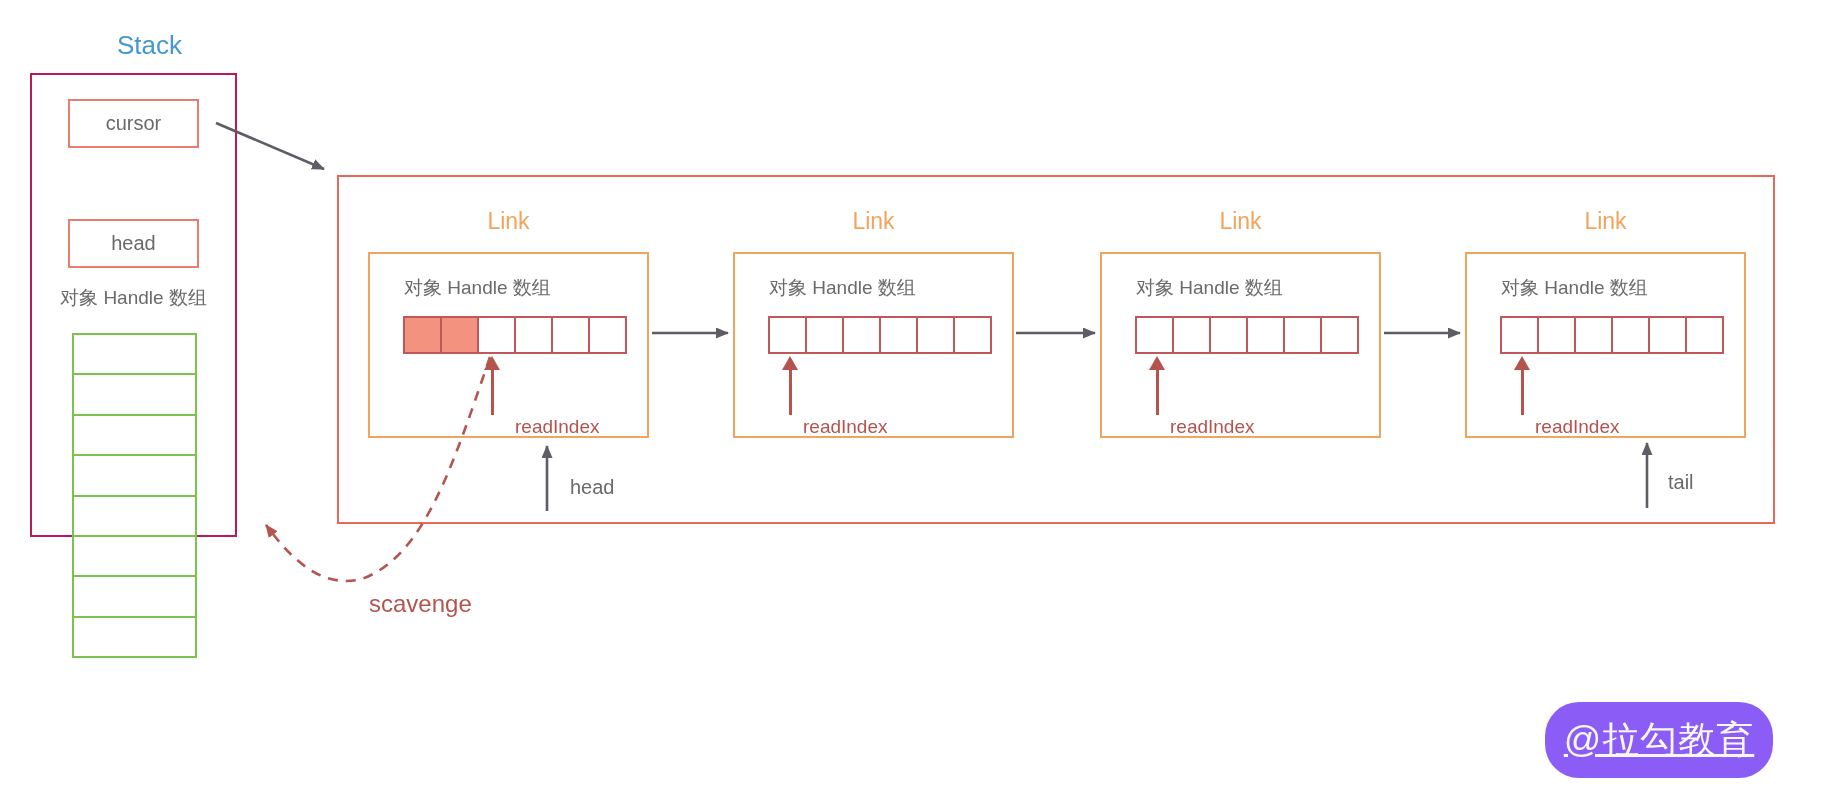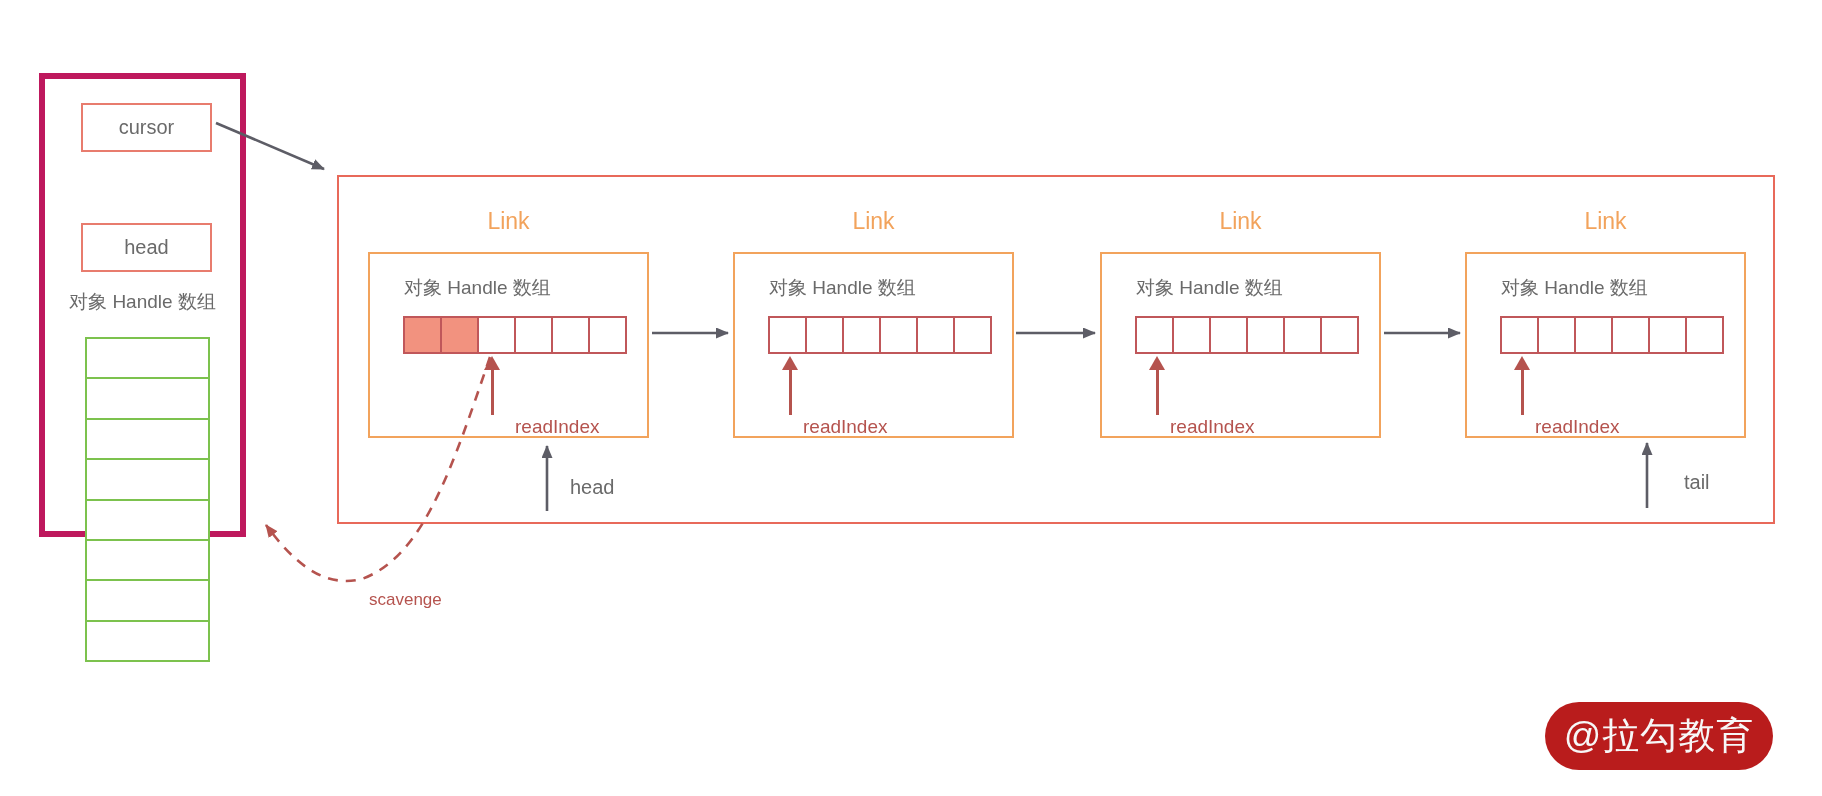--- a/index.html
+++ b/index.html
@@ -8,22 +8,22 @@
   .canvas {
     position:relative; width:1822px; height:796px; background:#ffffff;
     overflow:hidden; color:#6a6a6a;
   }
   
   .stack-title {
     position:absolute; left:46px; top:30px; width:207px;
     text-align:center; font-size:26px; color:#4398d0; font-weight:500;
   }
   .stack-box {
-    position:absolute; left:39px; top:73px; width:207px; height:464px;
-    border:6px solid #be185d; background:#ffffff;
+    position:absolute; left:30px; top:73px; width:207px; height:464px;
+    border:2px solid #be185d; background:#ffffff;
   }
   .sfield {
     position:absolute; left:36px; width:131px; height:49px;
     border:2px solid #e87c6e; color:#6a6a6a; font-size:20px;
     display:flex; align-items:center; justify-content:center; background:#fff;
   }
   .sfield.f0 { top:24px; }
   .sfield.f1 { top:84px; }
   .sfield.f2 { top:144px; }
   .stack-array-label {
@@ -72,35 +72,36 @@
     border-bottom:14px solid #b5534e;
   }
   .ri-line {
     position:absolute; top:114px; width:3px; height:47px; background:#b5534e;
   }
   .ri-label {
     position:absolute; top:121px; font-size:19px; color:#b5534e;margin-top:41px;
   }
   
   .ptr-label { position:absolute; font-size:20px; color:#6a6a6a; }
-  .scavenge-label { position:absolute; left:369px; top:590px; font-size:17px; color:#b5534e; }
+  .scavenge-label { position:absolute; left:369px; top:590px; font-size:24px; color:#b5534e; }
   
   .watermark {
-    position:absolute; left:1545px; top:702px; width:228px; height:68px;
-    border-radius:34px; background:#b91c1c; color:#f7f7f7;
+    position:absolute; left:1545px; top:702px; width:228px; height:76px;
+    border-radius:34px; background:#8b5cf6; color:#f7f7f7;
     display:flex; align-items:center; justify-content:center;
-    font-size:37px; letter-spacing:1px;
+    font-size:37px; letter-spacing:1px;text-decoration:underline;
   }
   .arrows { position:absolute; left:0; top:0; pointer-events:none; }
 </style>
 </head>
 <body>
 
 <div class="canvas">
 
+  <div class="stack-title">Stack</div>
   <div class="stack-box">
     <div class="sfield f0">cursor</div>
     <div class="sfield f2">head</div>
     <div class="stack-array-label">对象 Handle 数组</div>
     <div class="stack-array" id="stack-array">
         <div class="vcell"></div>
         <div class="vcell"></div>
         <div class="vcell"></div>
         <div class="vcell"></div>
         <div class="vcell"></div>
@@ -176,21 +177,21 @@
             <div class="hcell"></div>
           </div>
       <div class="ri-tri" style="left: 47px;"></div>
       <div class="ri-line" style="left: 54px;"></div>
       <div class="ri-label" style="left: 68px;">readIndex</div>
     </div>
   </div>
     </div>
 
   <div class="ptr-label" style="left:570px; top:476px;">head</div>
-  <div class="ptr-label" style="left:1668px; top:471px;margin-left:16px;">tail</div>
+  <div class="ptr-label" style="left:1668px; top:471px;">tail</div>
   <div class="scavenge-label">scavenge</div>
 
   <svg class="arrows" width="1822" height="796" viewBox="0 0 1822 796">
     <defs>
       <marker id="ah-gray" markerUnits="userSpaceOnUse" markerWidth="14" markerHeight="12" refX="12" refY="5.5" orient="auto">
         <path d="M0,0 L13,5.5 L0,11 Z" fill="#5d5d66"></path>
       </marker>
       <marker id="ah-red" markerUnits="userSpaceOnUse" markerWidth="14" markerHeight="12" refX="12" refY="5.5" orient="auto">
         <path d="M0,0 L13,5.5 L0,11 Z" fill="#b5534e"></path>
       </marker>

